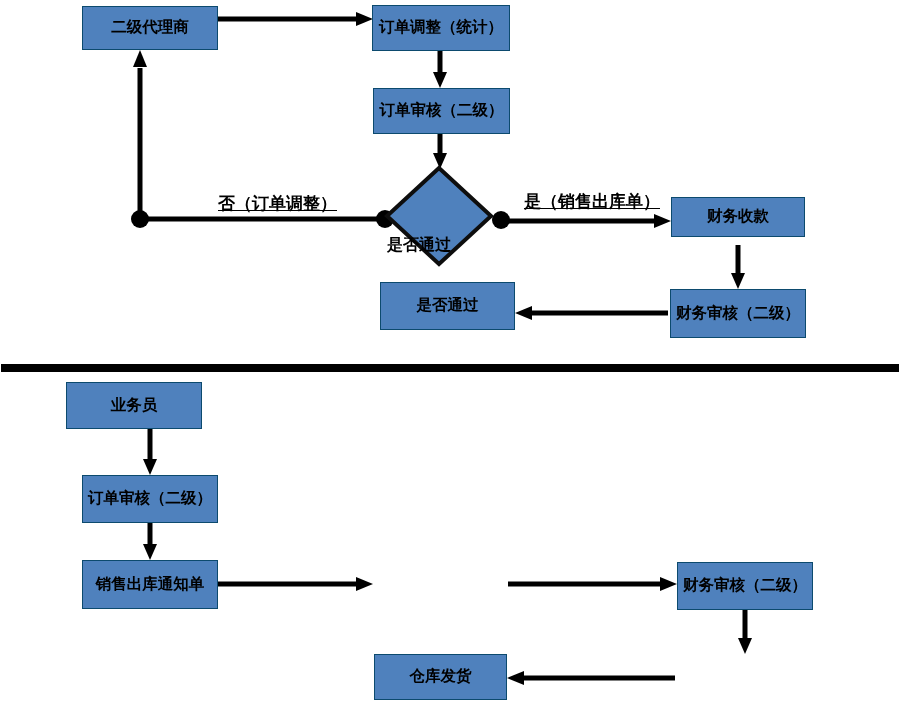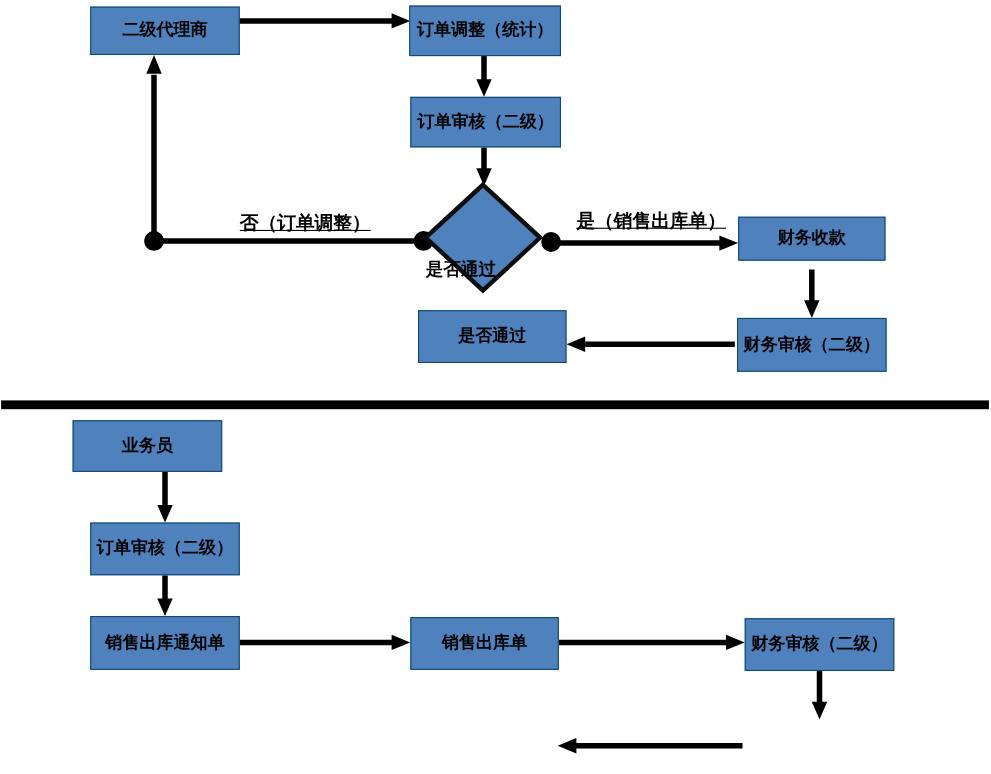--- a/index.html
+++ b/index.html
@@ -126,19 +126,19 @@
   <div class="node" style="left:670px;top:289px;width:136px;height:49px">财务审核（二级）</div>
 
   <div class="node" style="left:380px;top:282px;width:135px;height:48px">是否通过</div>
 
   <div class="node" style="left:66px;top:382px;width:136px;height:47px">业务员</div>
 
   <div class="node" style="left:82px;top:475px;width:136px;height:48px">订单审核（二级）</div>
 
   <div class="node" style="left:82px;top:560px;width:136px;height:49px">销售出库通知单</div>
 
-  <div class="node" style="left:373px;top:561px;width:135px;height:48px">销售出库单</div>
 
   <div class="node" style="left:677px;top:562px;width:136px;height:48px">财务审核（二级）</div>
 
 
+  <div class="node" style="left:374px;top:654px;width:133px;height:46px">仓库发货</div>
 
 </div>
 
 </body></html>

